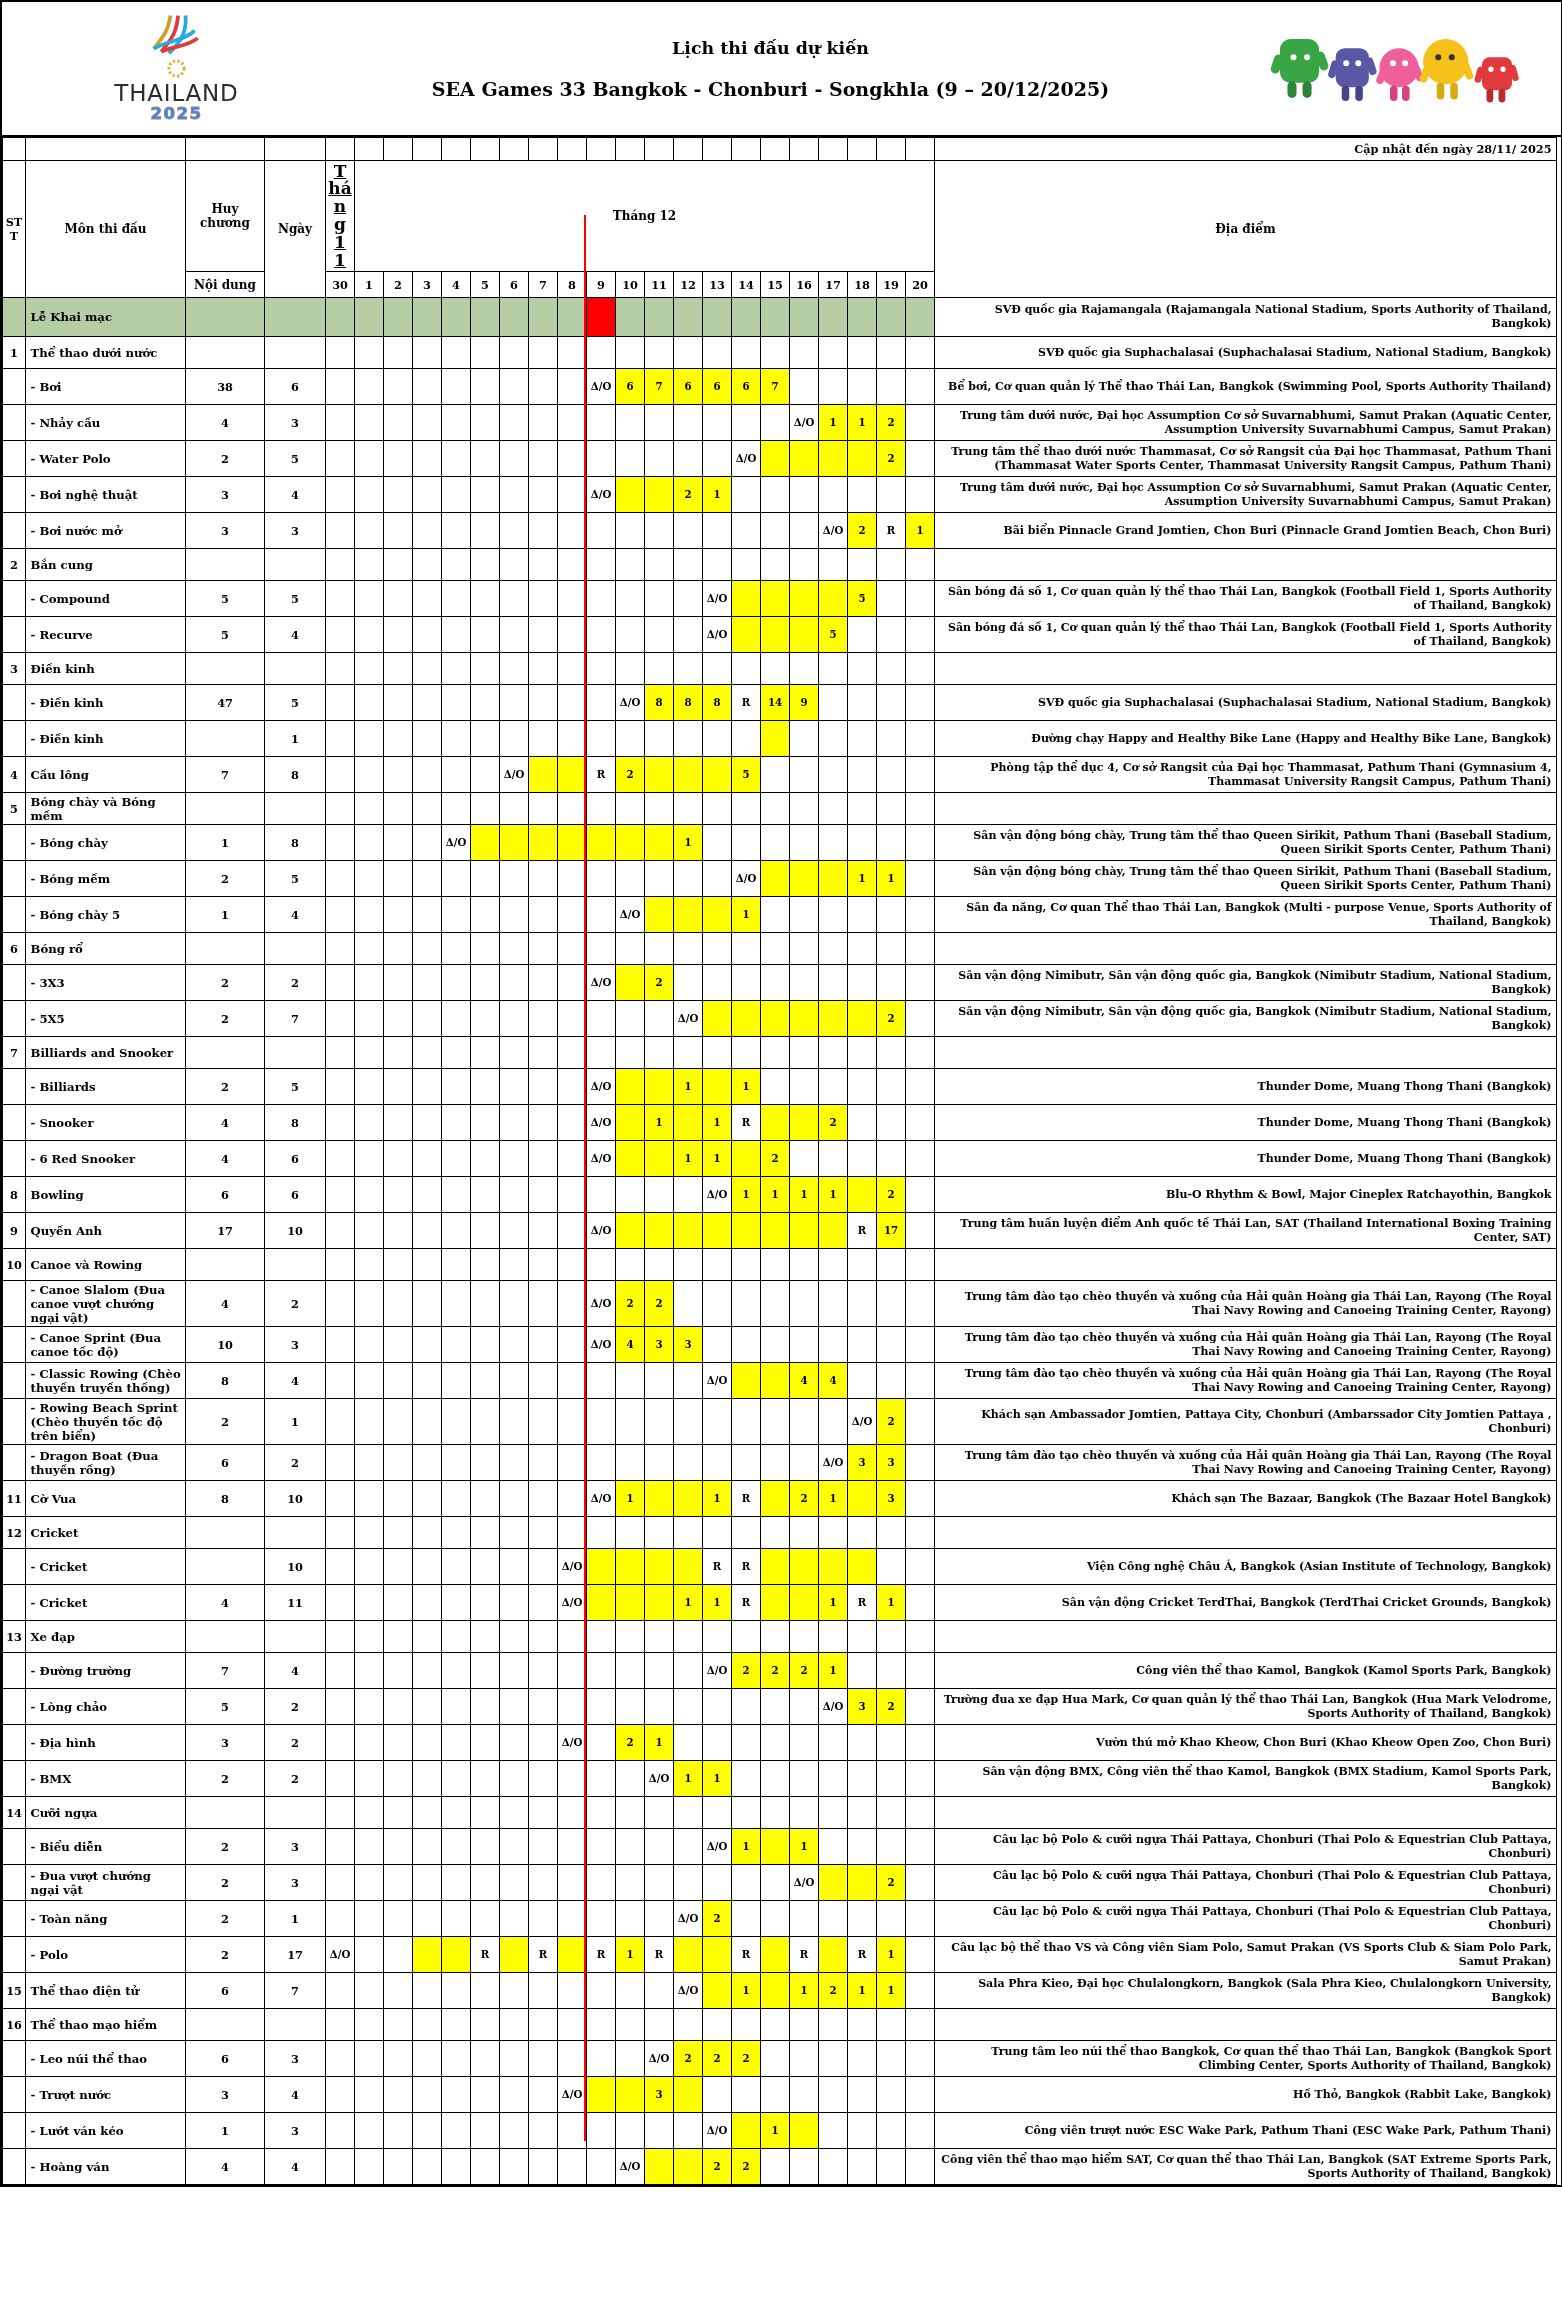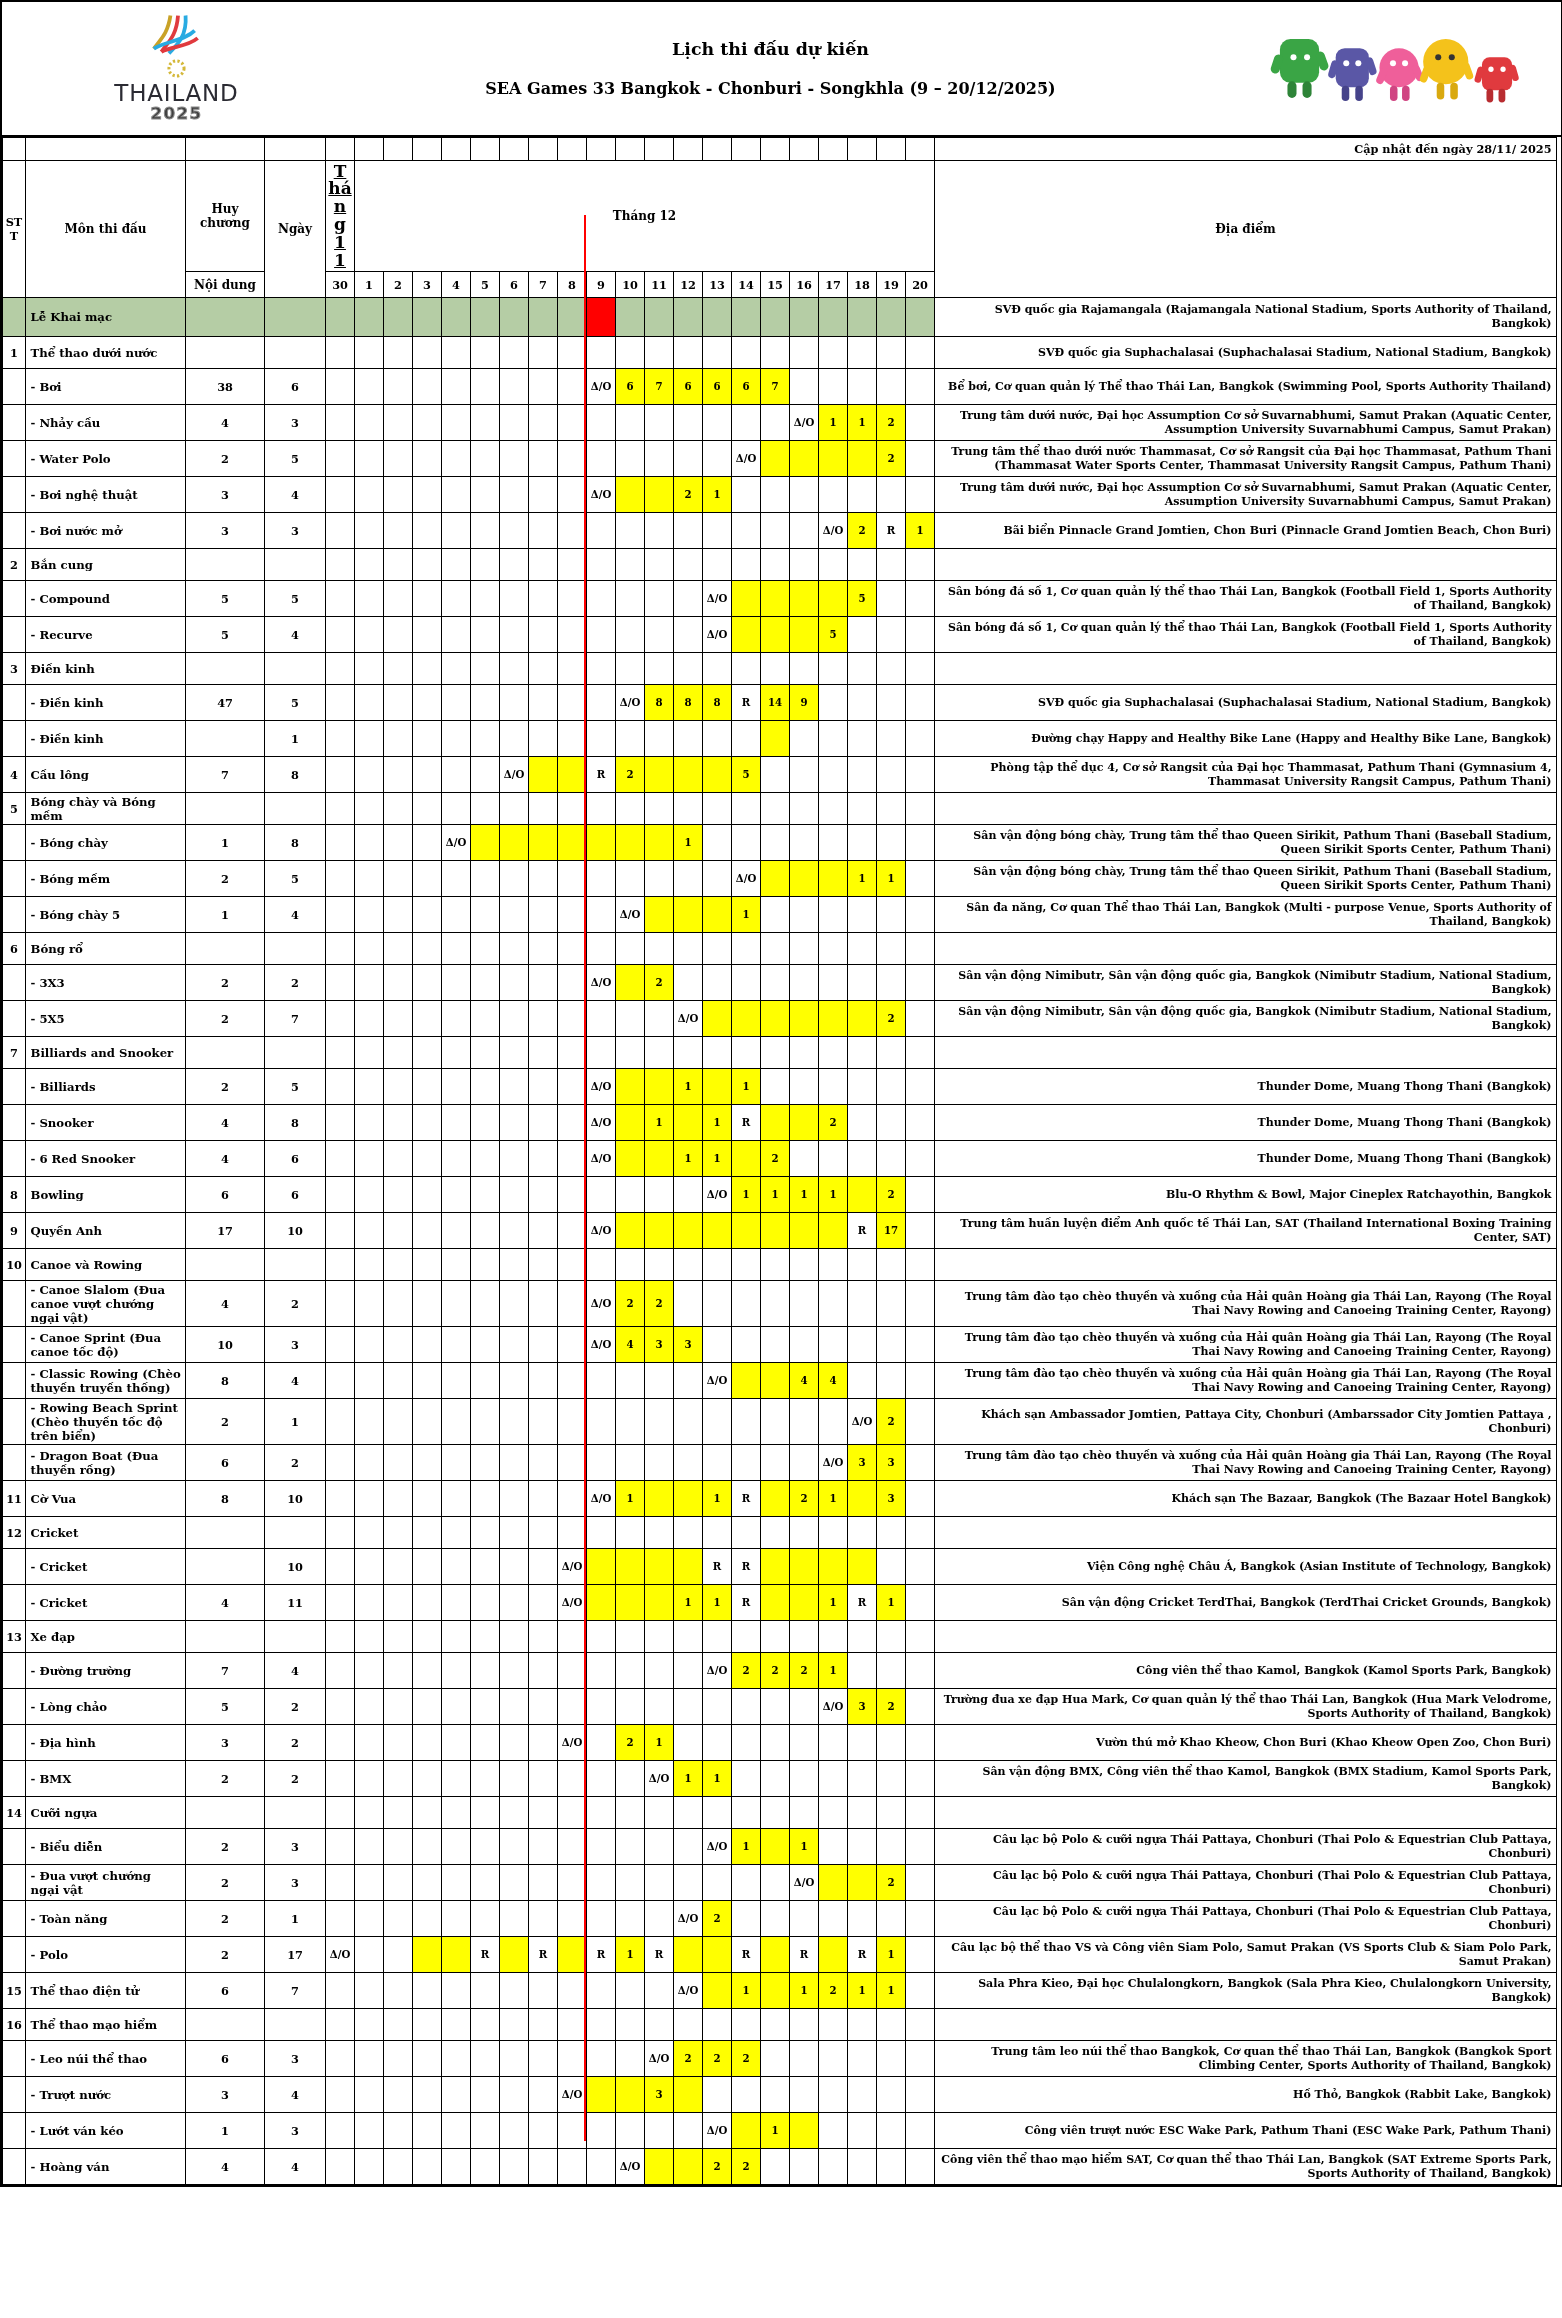--- a/index.html
+++ b/index.html
@@ -5,24 +5,24 @@
   :root{
     --yellow:#ffff00; --red:#ff0000; --green:#b5cda5; --line:#000;
   }
   *{box-sizing:border-box;}
   body{margin:0;background:#fff;font-family:"DejaVu Serif","Liberation Serif",serif;color:#000;}
   .page{position:relative;width:1563px;margin:0 auto;background:#fff;border:2.3px solid #000;padding:0;}
   
   .band{display:flex;align-items:center;height:135px;border-bottom:2.3px solid #000;padding:0 15px;}
   .logo{width:197px;text-align:center;margin-left:61px;flex:none;}
   .logo-word{font-family:"DejaVu Sans","Liberation Sans",sans-serif;font-weight:normal;font-size:23px;letter-spacing:0.8px;color:#2b2b33;line-height:1;}
-  .logo-year{font-family:"DejaVu Sans","Liberation Sans",sans-serif;font-weight:bold;font-size:16.6px;color:#404040;-webkit-text-stroke:1px #8a8a8a;letter-spacing:1.5px;line-height:1.1;}
+  .logo-year{font-family:"DejaVu Sans","Liberation Sans",sans-serif;font-weight:bold;font-size:16.6px;color:#3b82f6;-webkit-text-stroke:1px #8a8a8a;letter-spacing:1.5px;line-height:1.1;}
   .titles{flex:1;text-align:center;}
   .t1{font-weight:bold;font-size:17.4px;}
-  .t2{font-weight:bold;font-size:16px;margin-top:20px;}
+  .t2{font-weight:bold;font-size:19px;margin-top:20px;}
   .mascots{flex:none;margin-right:23px;}
   
   table{border-collapse:collapse;table-layout:fixed;width:1555px;margin:0;}
   td,th{border:1.5px solid #000;padding:1.5px 2.3px;vertical-align:middle;overflow:hidden;}
   thead th{font-weight:bold;font-size:12px;text-align:center;}
   .updrow td{height:23px;}
   .upd{font-weight:bold;font-size:11.3px;text-align:right;padding-right:4.5px;}
   th.stt{word-break:break-all;font-size:11.3px;}
   th.nov{word-break:break-all;font-size:17px;line-height:1.05;text-decoration:underline;}
   th.daynum{font-size:11.3px;padding:3px 0;}

